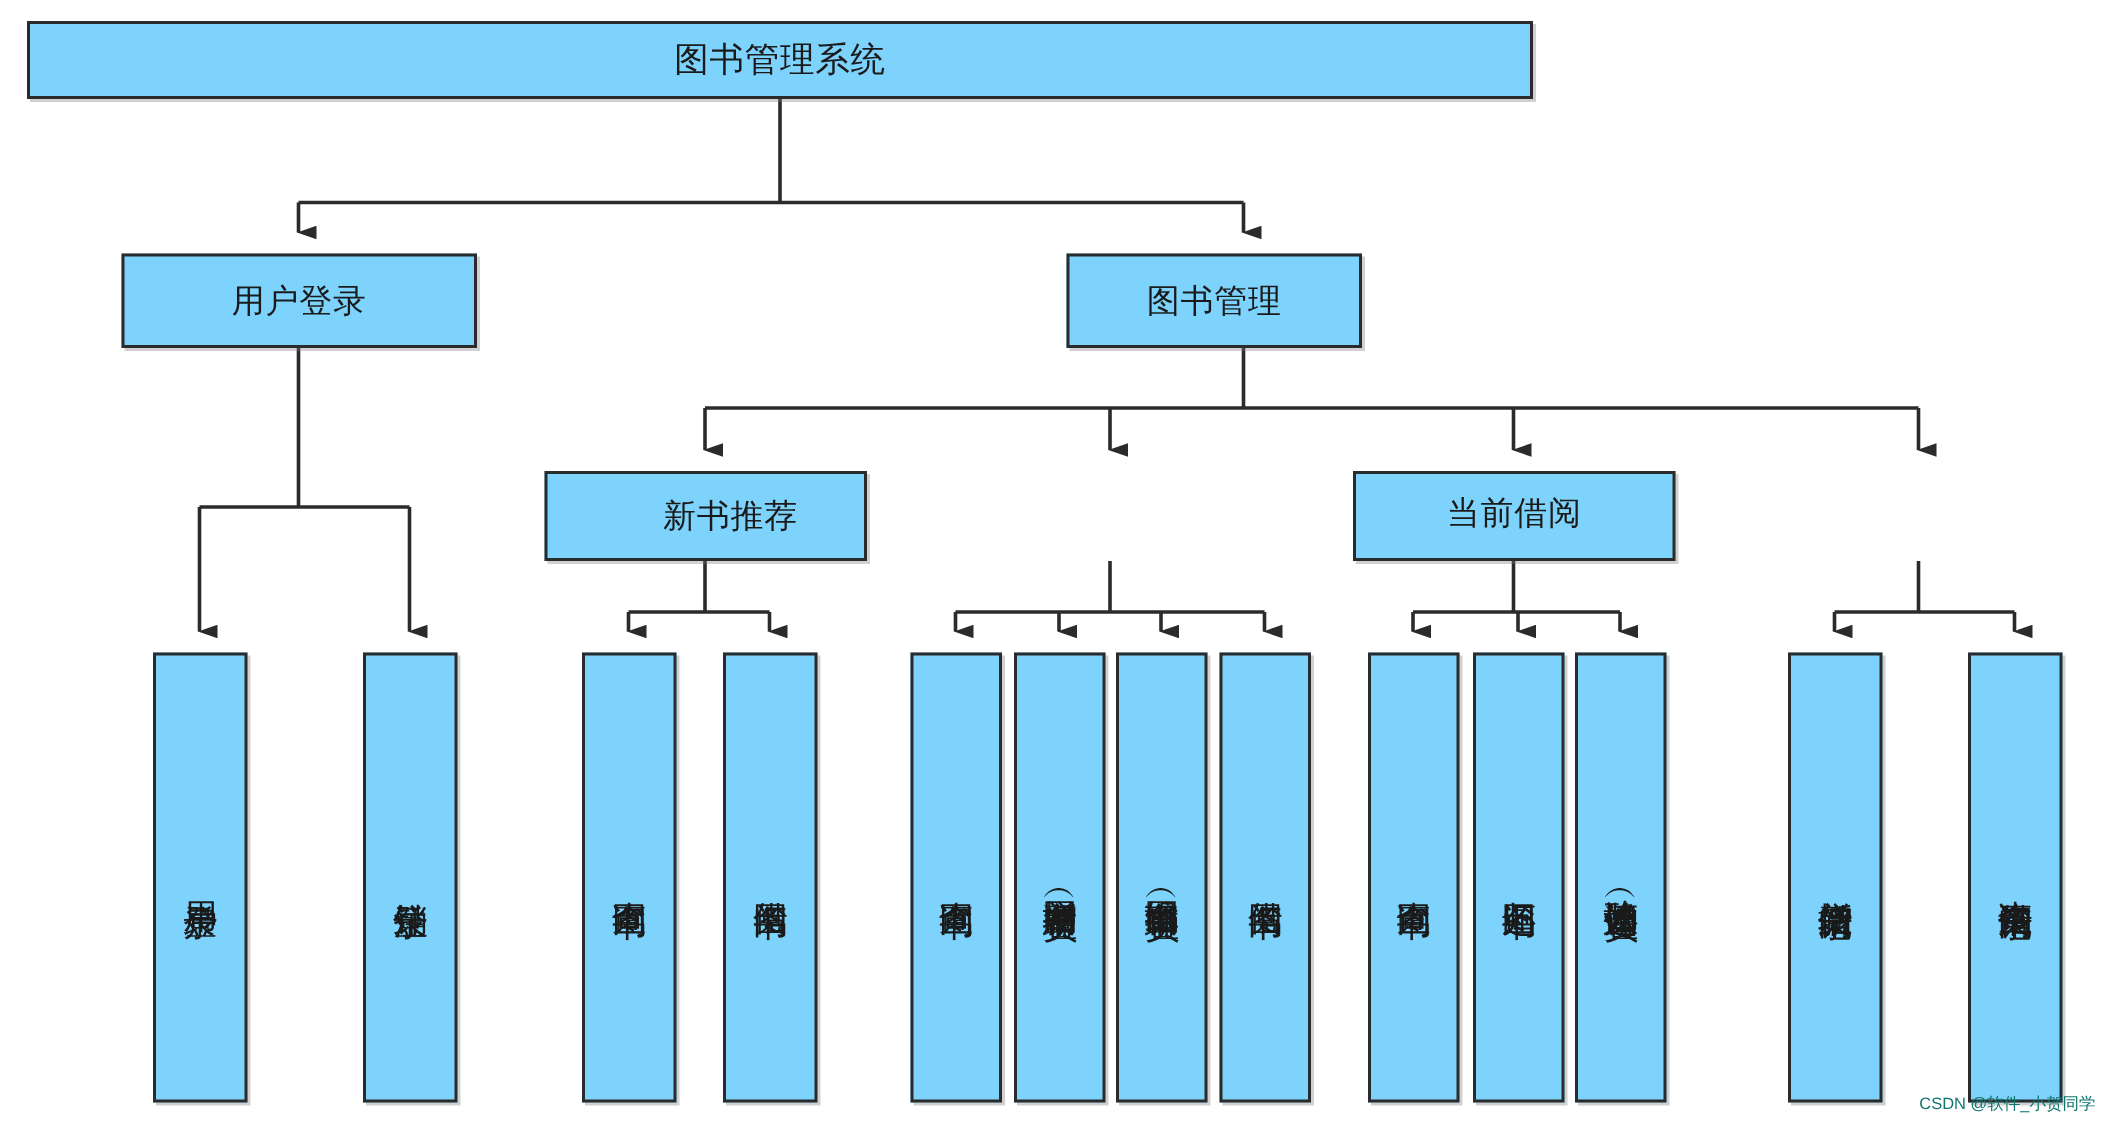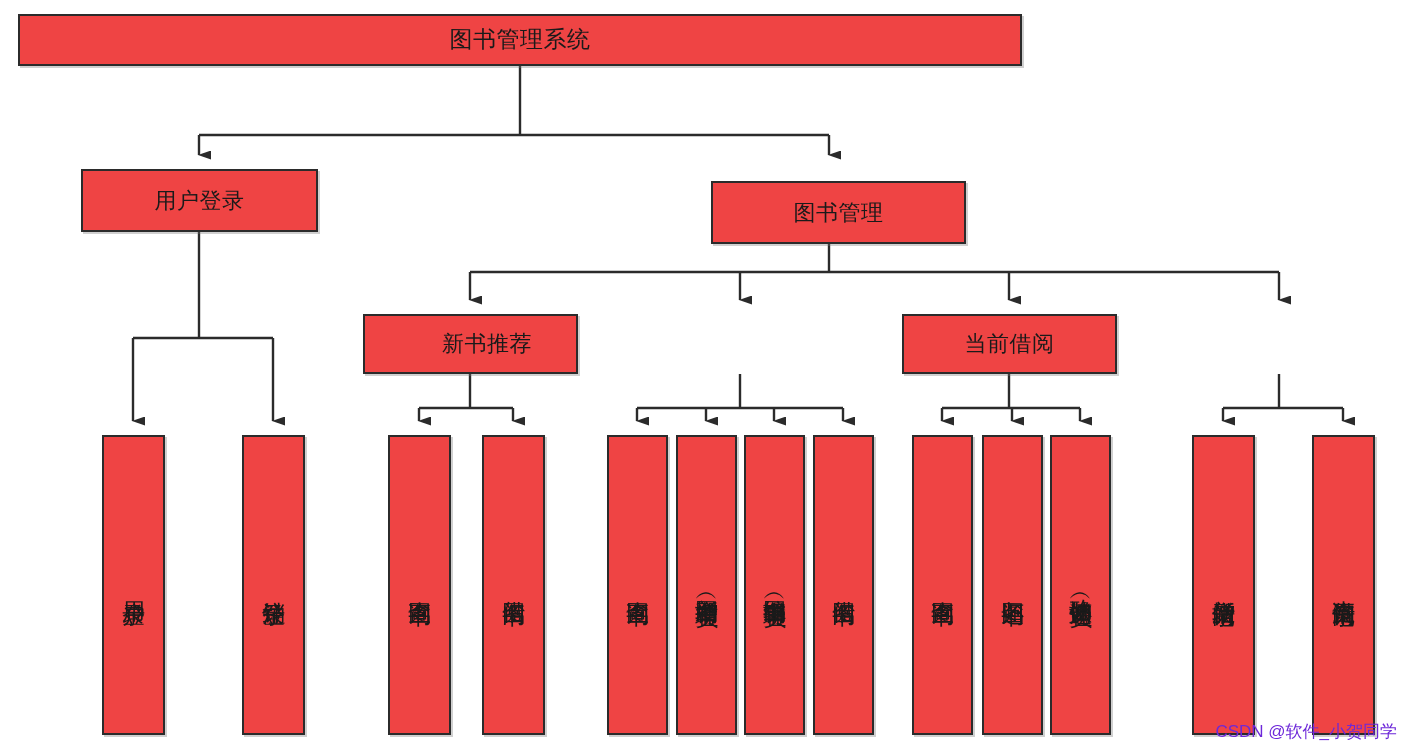--- a/index.html
+++ b/index.html
@@ -23,21 +23,21 @@
     position: absolute;
     top: 0;
     left: 0;
     width: 1405px;
     height: 747px;
   }
   .node-box {
     position: absolute;
     box-sizing: border-box;
     border: 2px solid #2b2b2b;
-    background: #ef4444;
+    background: #7dd3fc;
     display: flex;
     align-items: center;
     justify-content: center;
     color: #1a1a1a;
     box-shadow: 2px 2px 0 rgba(120,120,120,0.35);
   }
   .node-label {
     display: block;
     text-align: center;
     line-height: 1.18;
@@ -58,22 +58,22 @@
     text-orientation: upright;
     font-size: 23px;
     line-height: 1.1;
     letter-spacing: 1px;
     white-space: nowrap;
   }
   .watermark {
     position: absolute;
     right: 8px;
     bottom: 4px;
-    font-size: 17px;
-    color: #6d28d9;
+    font-size: 11px;
+    color: #0f766e;
     font-family: "Liberation Sans", sans-serif;
     white-space: nowrap;
     pointer-events: none;
   }
 </style>
 </head>
 <body>
 
 <div id="diagram-root">
 
@@ -120,28 +120,28 @@
       </g>
   </svg>
 
   <div class="node-box node-h node-root" style="left: 18px; top: 14px; width: 1004px; height: 52px;">
     <span class="node-label">图书管理系统</span>
   </div>
 
   <div class="node-box node-h" style="left: 81px; top: 169px; width: 237px; height: 63px;">
     <span class="node-label">用户登录</span>
   </div>
-  <div class="node-box node-h" style="left: 711px; top: 169px; width: 255px; height: 63px; margin-top: 12px;">
+  <div class="node-box node-h" style="left: 711px; top: 169px; width: 197px; height: 63px;">
     <span class="node-label">图书管理</span>
   </div>
 
   <div class="node-box node-h" style="left: 363px; top: 314px; width: 215px; height: 60px; padding-left: 33px;">
     <span class="node-label">新书推荐</span>
   </div>
-  <div class="node-box node-h" style="left: 902px; top: 314px; width: 215px; height: 60px;">
+  <div class="node-box node-h" style="left: 902px; top: 314px; width: 215px; height: 60px; font-family: Liberation Mono, monospace;">
     <span class="node-label">当前借阅</span>
   </div>
 
   <div class="node-box node-v" style="left: 102px; top: 435px; width: 63px; height: 300px;">
     <span class="node-label">用户登录</span>
   </div>
   <div class="node-box node-v" style="left: 242px; top: 435px; width: 63px; height: 300px;">
     <span class="node-label">注销登录</span>
   </div>
   <div class="node-box node-v" style="left: 388px; top: 435px; width: 63px; height: 300px;">

